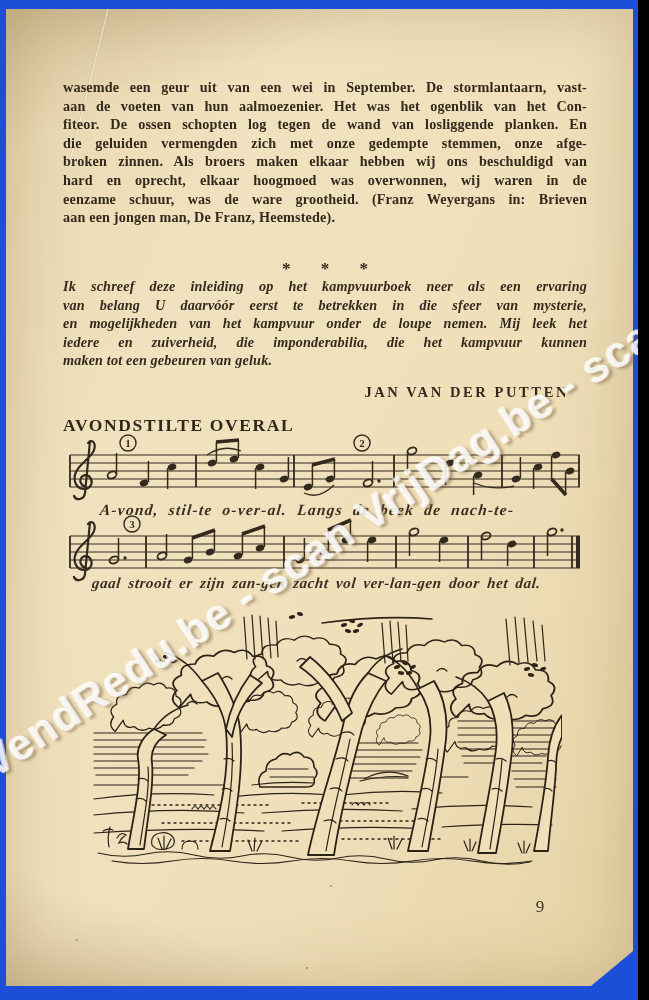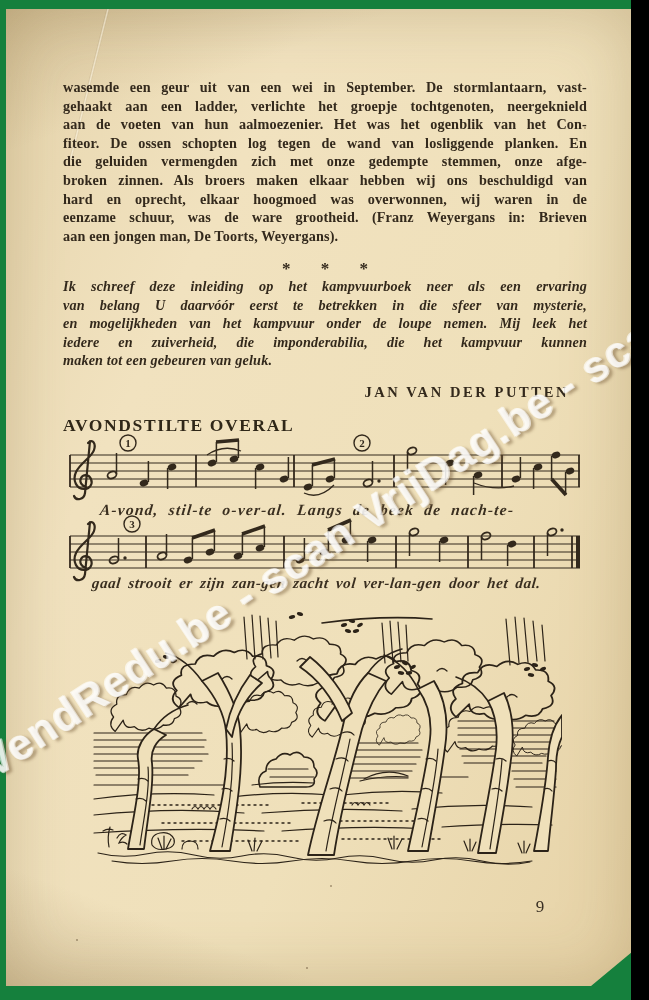--- a/index.html
+++ b/index.html
@@ -1,17 +1,17 @@
 <!DOCTYPE html>
 <html><head>
 <meta charset="utf-8">
 <style>
   html,body{margin:0;padding:0;background:#000;}
-  .stage{position:relative;width:631px;height:1000px;background:#15803d;overflow:hidden;
-         font-family:"Liberation Serif",serif;}
+  .stage{position:relative;width:631px;height:1000px;background:#1d4ed8;overflow:hidden;
+         font-family:"Liberation Serif",serif;padding-left:7px;}
   .paper{position:absolute;left:6px;top:9px;width:627px;height:977px;
          background:
            linear-gradient(160deg, rgba(120,90,45,.18) 0%, rgba(0,0,0,0) 12%),
            linear-gradient(20deg, rgba(120,90,45,.20) 0%, rgba(0,0,0,0) 10%),
            linear-gradient(115deg,#e7d6ae 0%,#f1e2bf 28%,#efe0ba 62%,#e6d2a6 100%);
          box-shadow: inset 0 0 70px rgba(120,90,40,.28);
          clip-path: polygon(0 0,100% 0,100% 942px,585px 977px,0 977px);}
   .crease{position:absolute;left:102px;top:-6px;width:3px;height:160px;
           transform:rotate(14deg);transform-origin:top center;
           background:linear-gradient(90deg,rgba(110,85,45,.16),rgba(255,250,235,.55),rgba(110,85,45,.10));}
@@ -67,28 +67,27 @@
 </style>
 </head>
 <body>
 
 <div class="stage">
   <div class="paper">
     <div class="crease"></div>
 
     <div class="bodytext p1">
         <div class="line">wasemde een geur uit van een wei in September. De stormlantaarn, vast-</div>
-        <div class="line">gehaakt aan een ladder, verlichte het groepje tochtgenoten, neergeknield</div>
         <div class="line">aan de voeten van hun aalmoezenier. Het was het ogenblik van het Con-</div>
         <div class="line">fiteor. De ossen schopten log tegen de wand van losliggende planken. En</div>
         <div class="line">die geluiden vermengden zich met onze gedempte stemmen, onze afge-</div>
         <div class="line">broken zinnen. Als broers maken elkaar hebben wij ons beschuldigd van</div>
         <div class="line">hard en oprecht, elkaar hoogmoed was overwonnen, wij waren in de</div>
         <div class="line">eenzame schuur, was de ware grootheid. (Franz Weyergans in: Brieven</div>
-        <div class="line last">aan een jongen man, De Toorts, Weyergans).</div>
+        <div class="line last">aan een jongen man, De Franz, Heemstede).</div>
       </div>
 
     <div class="separator">* * *</div>
 
     <div class="bodytext p2">
         <div class="line">Ik schreef deze inleiding op het kampvuurboek neer als een ervaring</div>
         <div class="line">van belang U daarvóór eerst te betrekken in die sfeer van mysterie,</div>
         <div class="line">en mogelijkheden van het kampvuur onder de loupe nemen. Mij leek het</div>
         <div class="line">iedere en zuiverheid, die imponderabilia, die het kampvuur kunnen</div>
         <div class="line last">maken tot een gebeuren van geluk.</div>

